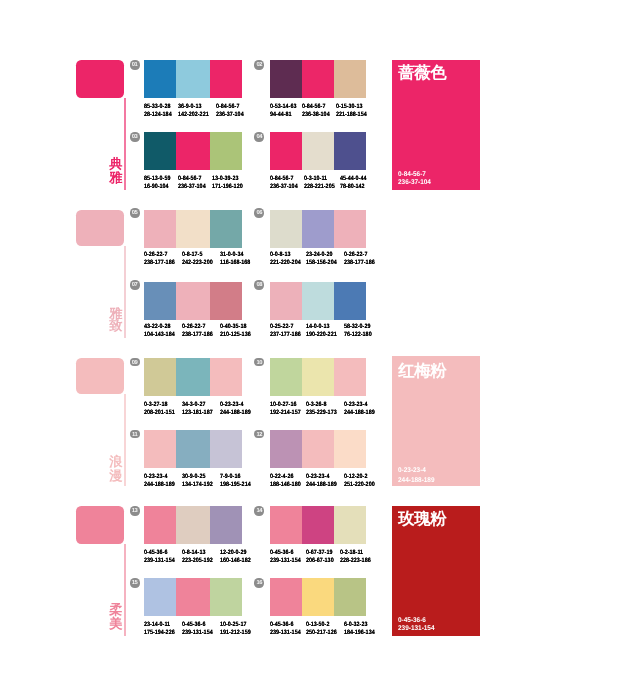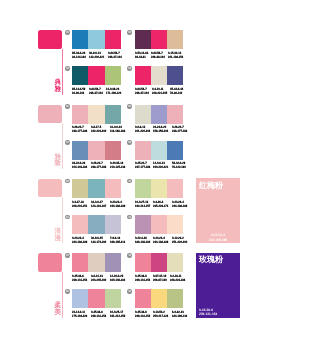--- a/index.html
+++ b/index.html
@@ -123,20 +123,27 @@
         <div>
             <span class="l">0-3-10-11</span>
             <span class="l">228-221-205</span>
           </div>
         <div>
             <span class="l">45-44-0-44</span>
             <span class="l">78-80-142</span>
           </div>
       </div>
     </div>
+    <div class="panel" style="top: -0.5px; background: rgb(236, 37, 104);">
+      <div class="ptitle">蔷薇色</div>
+      <div class="pcode">
+          <span>0-84-56-7</span>
+          <span>236-37-104</span>
+        </div>
+    </div>
   </div>
   <div class="section" style="top:104.4px">
     <div class="chip" style="background: rgb(238, 177, 186);"></div>
     <div class="vline" style="background: rgb(238, 177, 186);"></div>
     <div class="vlabel" style="color: rgb(238, 177, 186);">
         <i>雅</i>
         <i>致</i>
       </div>
     <div class="cell" style="left:72.2px;top:0.3px">
       <div class="num">05</div>
@@ -315,21 +322,21 @@
         <div>
             <span class="l">0-23-23-4</span>
             <span class="l">244-188-189</span>
           </div>
         <div>
             <span class="l">0-12-20-2</span>
             <span class="l">251-220-200</span>
           </div>
       </div>
     </div>
-    <div class="panel" style="top: -0.5px; background: rgb(244, 188, 189); text-align: center;">
+    <div class="panel" style="top: -0.5px; background: rgb(244, 188, 189);">
       <div class="ptitle">红梅粉</div>
       <div class="pcode">
           <span>0-23-23-4</span>
           <span>244-188-189</span>
         </div>
     </div>
   </div>
   <div class="section" style="top:253.2px">
     <div class="chip" style="background: rgb(239, 131, 154);"></div>
     <div class="vline" style="background: rgb(239, 131, 154);"></div>
@@ -418,21 +425,21 @@
         <div>
             <span class="l">0-13-50-2</span>
             <span class="l">250-217-126</span>
           </div>
         <div>
             <span class="l">6-0-32-23</span>
             <span class="l">184-196-134</span>
           </div>
       </div>
     </div>
-    <div class="panel" style="top: -0.5px; background: #4c1d95;">
+    <div class="panel" style="top: -0.5px; background: #b91c1c;">
       <div class="ptitle">玫瑰粉</div>
       <div class="pcode">
           <span>0-45-36-6</span>
           <span>239-131-154</span>
         </div>
     </div>
   </div>
 </div>
 
 </body></html>

